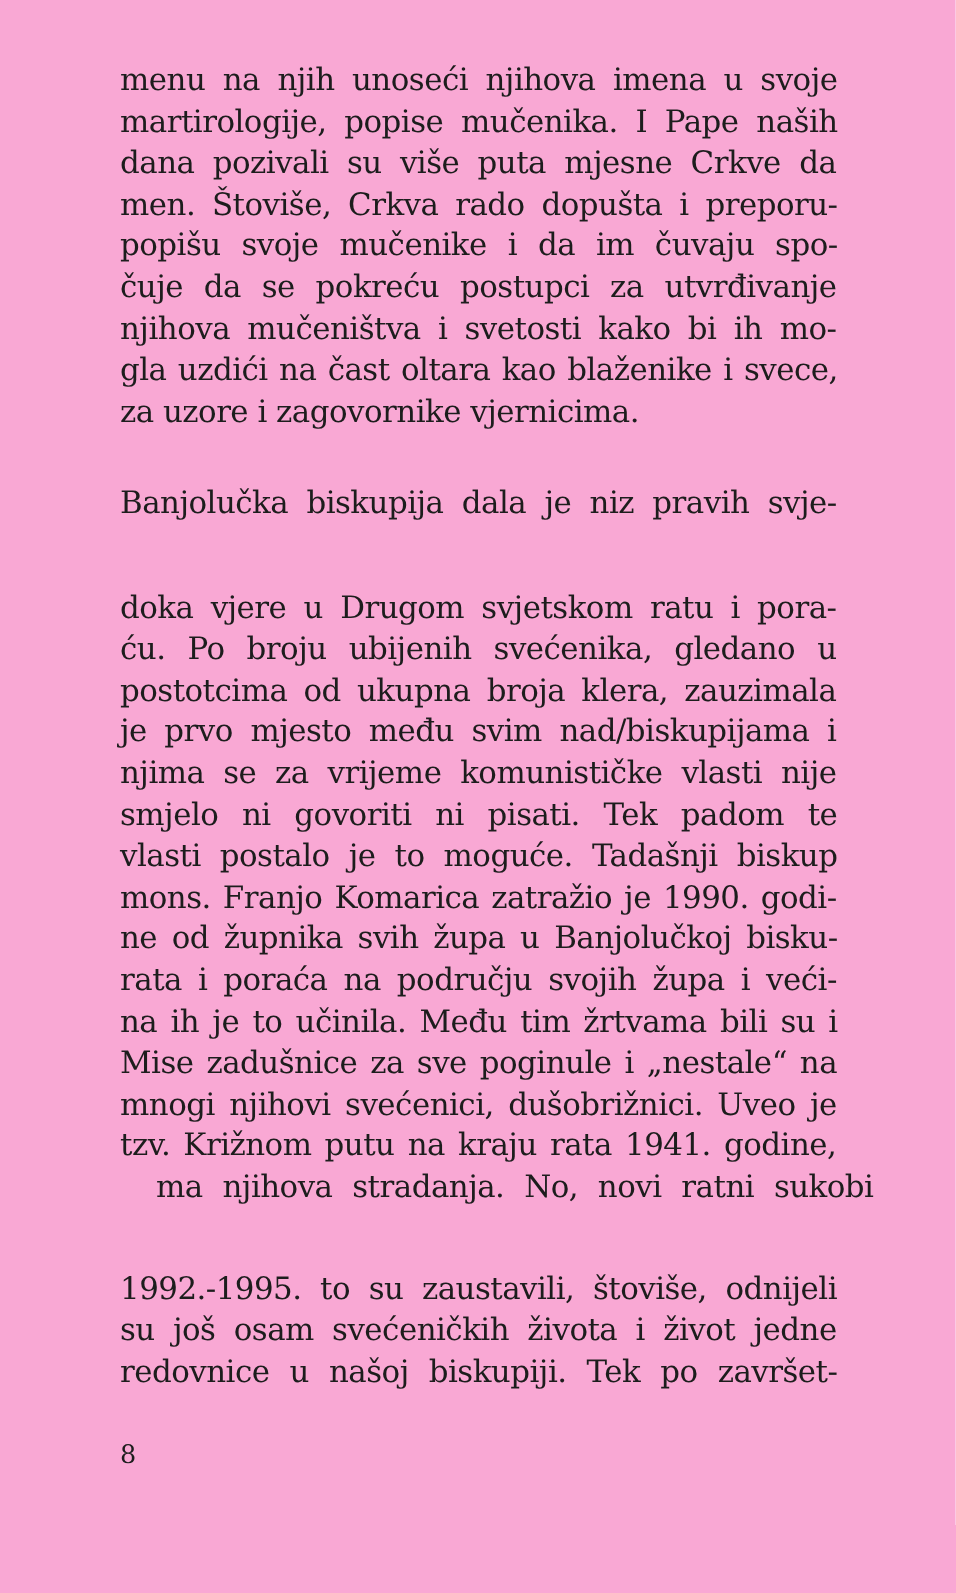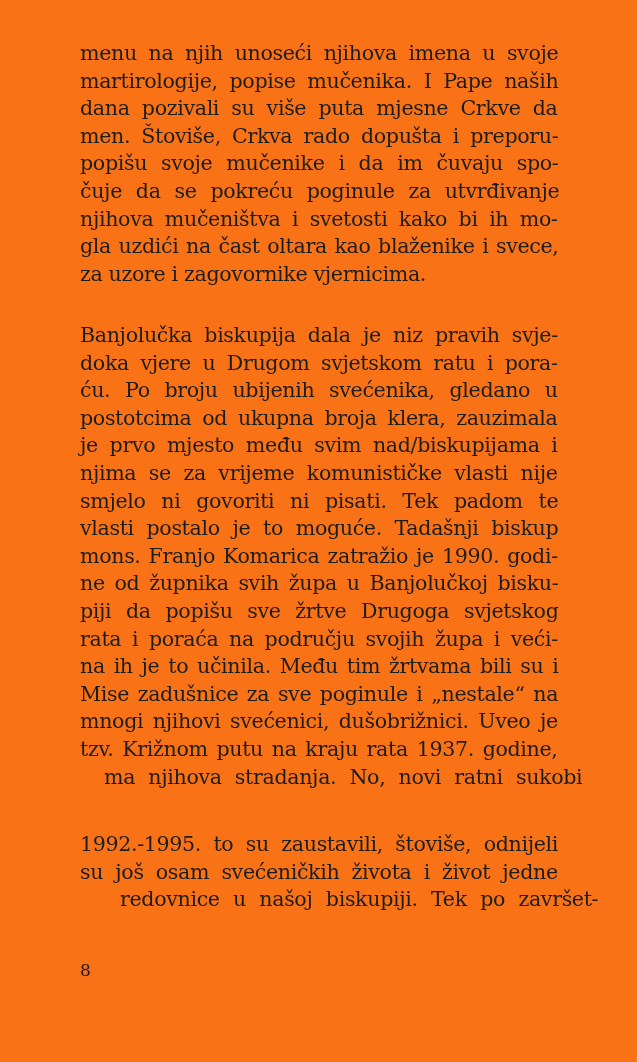--- a/index.html
+++ b/index.html
@@ -10,21 +10,21 @@
     body {
       width: 637px;
       height: 1062px;
       position: relative;
       overflow: hidden;
     }
     .page {
       position: absolute;
       left: 0; top: 0;
       width: 637px; height: 1062px;
-      background: #f97316;
+      background: #f9a8d4;
     }
     .text-block {
       position: absolute;
       left: 80px;
       width: 478px;
       font-family: "DejaVu Serif", "Liberation Serif", serif;
       font-size: 20.6px;
       color: #1d1d1d;
       letter-spacing: -0.35px;
     }
@@ -55,44 +55,43 @@
 <body>
 
 <div class="page">
 
   <div class="text-block" id="para-1">
     <span class="line" style="display: block; text-align-last: left; word-spacing: 5.43px;">menu na njih unoseći njihova imena u svoje</span>
     <span class="line" style="display: block; text-align-last: left; word-spacing: 5.6px;">martirologije, popise mučenika. I Pape naših</span>
     <span class="line" style="display: block; text-align-last: left; word-spacing: 6px;">dana pozivali su više puta mjesne Crkve da</span>
     <span class="line" style="display: block; text-align-last: left; word-spacing: 5px;">men. Štoviše, Crkva rado dopušta i preporu-</span>
     <span class="line" style="display: block; text-align-last: left; word-spacing: 7.71px;">popišu svoje mučenike i da im čuvaju spo-</span>
-    <span class="line" style="display: block; text-align-last: left; word-spacing: 7.67px;">čuje da se pokreću poginule za utvrđivanje</span>
+    <span class="line" style="display: block; text-align-last: left; word-spacing: 7.67px;">čuje da se pokreću postupci za utvrđivanje</span>
     <span class="line" style="display: block; text-align-last: left; word-spacing: 5.29px;">njihova mučeništva i svetosti kako bi ih mo-</span>
     <span class="line" style="display: block; text-align-last: left; word-spacing: 1.38px;">gla uzdići na čast oltara kao blaženike i svece,</span>
     <span class="line last" style="display: block;">za uzore i zagovornike vjernicima.</span>
   </div>
 
   <div class="text-block" id="para-2">
     <span class="line" style="display: block; text-align-last: left; word-spacing: 6px;">Banjolučka biskupija dala je niz pravih svje-</span>
-    <span class="line" style="display: block; text-align-last: left; word-spacing: 5.29px;">doka vjere u Drugom svjetskom ratu i pora-</span>
+    <span class="line" style="display: block; text-align-last: left; word-spacing: 5.29px; margin-top: 42px;">doka vjere u Drugom svjetskom ratu i pora-</span>
     <span class="line" style="display: block; text-align-last: left; word-spacing: 8.5px;">ću. Po broju ubijenih svećenika, gledano u</span>
     <span class="line" style="display: block; text-align-last: left; word-spacing: 4.6px;">postotcima od ukupna broja klera, zauzimala</span>
     <span class="line" style="display: block; text-align-last: left; word-spacing: 5.5px;">je prvo mjesto među svim nad/biskupijama i</span>
     <span class="line" style="display: block; text-align-last: left; word-spacing: 6.33px;">njima se za vrijeme komunističke vlasti nije</span>
     <span class="line" style="display: block; text-align-last: left; word-spacing: 9.57px;">smjelo ni govoriti ni pisati. Tek padom te</span>
     <span class="line" style="display: block; text-align-last: left; word-spacing: 6.5px;">vlasti postalo je to moguće. Tadašnji biskup</span>
     <span class="line" style="display: block; text-align-last: left; word-spacing: 1.83px;">mons. Franjo Komarica zatražio je 1990. godi-</span>
     <span class="line" style="display: block; text-align-last: left; word-spacing: 3.57px;">ne od župnika svih župa u Banjolučkoj bisku-</span>
-    <span class="line" style="display: block; text-align-last: left; word-spacing: 8.5px;">piji da popišu sve žrtve Drugoga svjetskog</span>
     <span class="line" style="display: block; text-align-last: left; word-spacing: 4.5px;">rata i poraća na području svojih župa i veći-</span>
     <span class="line" style="display: block; text-align-last: left; word-spacing: 2.6px;">na ih je to učinila. Među tim žrtvama bili su i</span>
     <span class="line" style="display: block; text-align-last: left; word-spacing: 2.43px;">Mise zadušnice za sve poginule i „nestale“ na</span>
     <span class="line" style="display: block; text-align-last: left; word-spacing: 3.4px;">mnogi njihovi svećenici, dušobrižnici. Uveo je</span>
-    <span class="line" style="display: block; text-align-last: left; word-spacing: 2.57px;">tzv. Križnom putu na kraju rata 1937. godine,</span>
+    <span class="line" style="display: block; text-align-last: left; word-spacing: 2.57px;">tzv. Križnom putu na kraju rata 1941. godine,</span>
     <span class="line" style="display: block; text-align-last: left; word-spacing: 7px; margin-left: 24px;">ma njihova stradanja. No, novi ratni sukobi</span>
     <span class="line" style="display: block; text-align-last: left; word-spacing: 6.2px; margin-top: 40px;">1992.-1995. to su zaustavili, štoviše, odnijeli</span>
     <span class="line" style="display: block; text-align-last: left; word-spacing: 6px;">su još osam svećeničkih života i život jedne</span>
-    <span class="line" style="display: block; text-align-last: left; word-spacing: 7.17px; margin-left: 40px;">redovnice u našoj biskupiji. Tek po završet-</span>
+    <span class="line" style="display: block; text-align-last: left; word-spacing: 7.17px;">redovnice u našoj biskupiji. Tek po završet-</span>
   </div>
 
   <div class="page-number">8</div>
 
 </div>
 
 </body></html>

